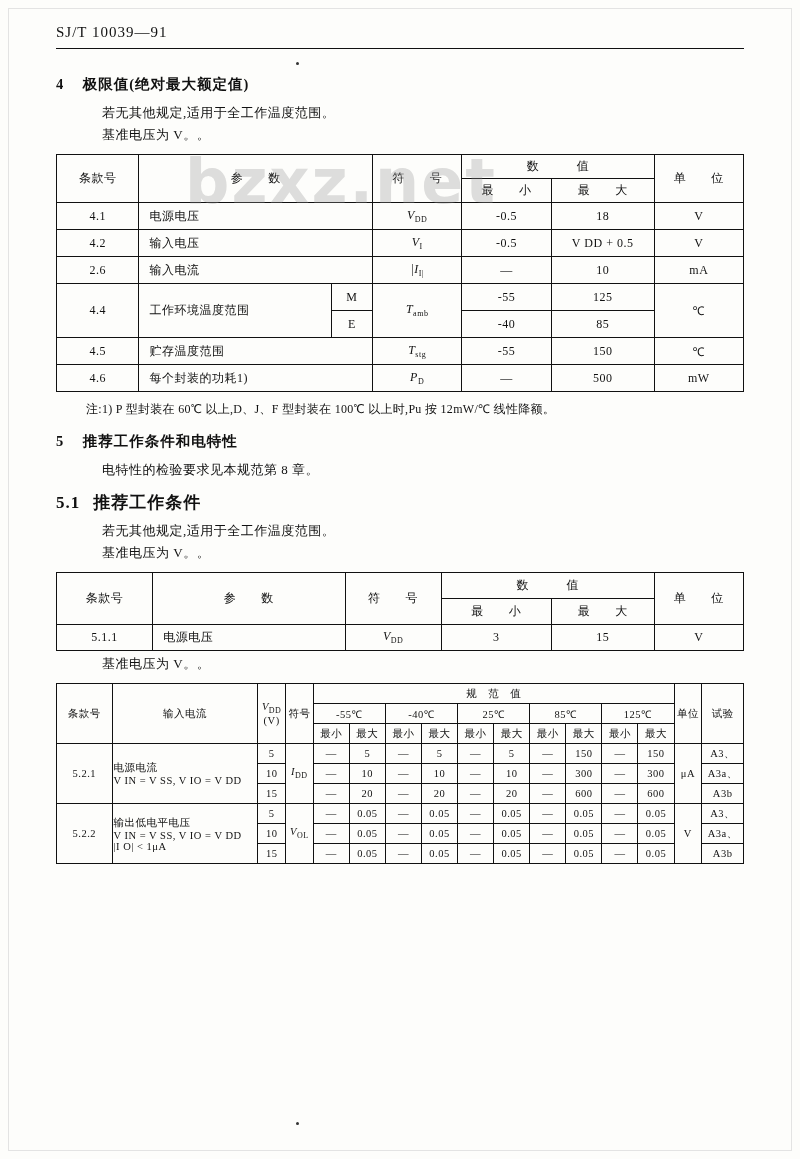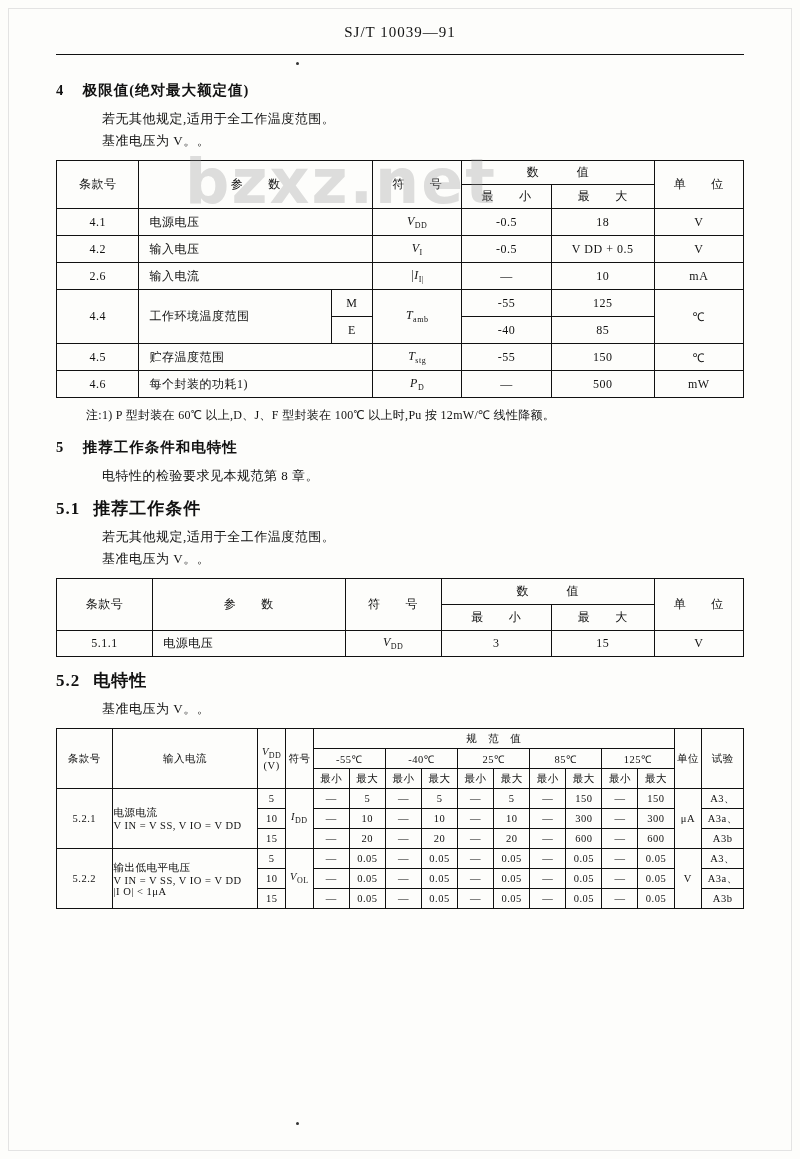--- a/index.html
+++ b/index.html
@@ -23,26 +23,25 @@
     font-family:"DejaVu Sans", sans-serif;
     font-size:62px;
     font-weight:bold;
     color:rgba(150,150,150,0.30);
     letter-spacing:2px;
     pointer-events:none;
     z-index:5;
     white-space:nowrap;
   }
   .header{
-    text-align:center;
     font-size:15px;
     letter-spacing:1px;
     font-family:"Liberation Serif", serif;
     padding-bottom:5px;
-    margin-bottom:8px;
+    margin-bottom:2px;
   }
   .header-rule{
     border-bottom:1.6px solid #111;
     margin:0 0 26px 0;
   }
   .sec-title{
     font-size:14.5px;
     font-weight:bold;
     margin:14px 0 10px 0;
     letter-spacing:1px;
@@ -245,24 +244,20 @@
       <td>5.1.1</td>
       <td class="left">电源电压</td>
       <td><span class="ital">V</span><span class="sub">DD</span></td>
       <td>3</td>
       <td>15</td>
       <td>V</td>
     </tr>
   </tbody>
     </table>
 
-  <div class="sub-title">
-    <span class="num">5.2</span>
-    <span>电特性</span>
-  </div>
   <div class="para">基准电压为 V。。</div>
 
   <table class="t3">
     <colgroup>
       <col style="width:8%">
         <col style="width:21%">
         <col style="width:4%">
         <col style="width:4%">
       <col style="width:5.2%">
         <col style="width:5.2%">

